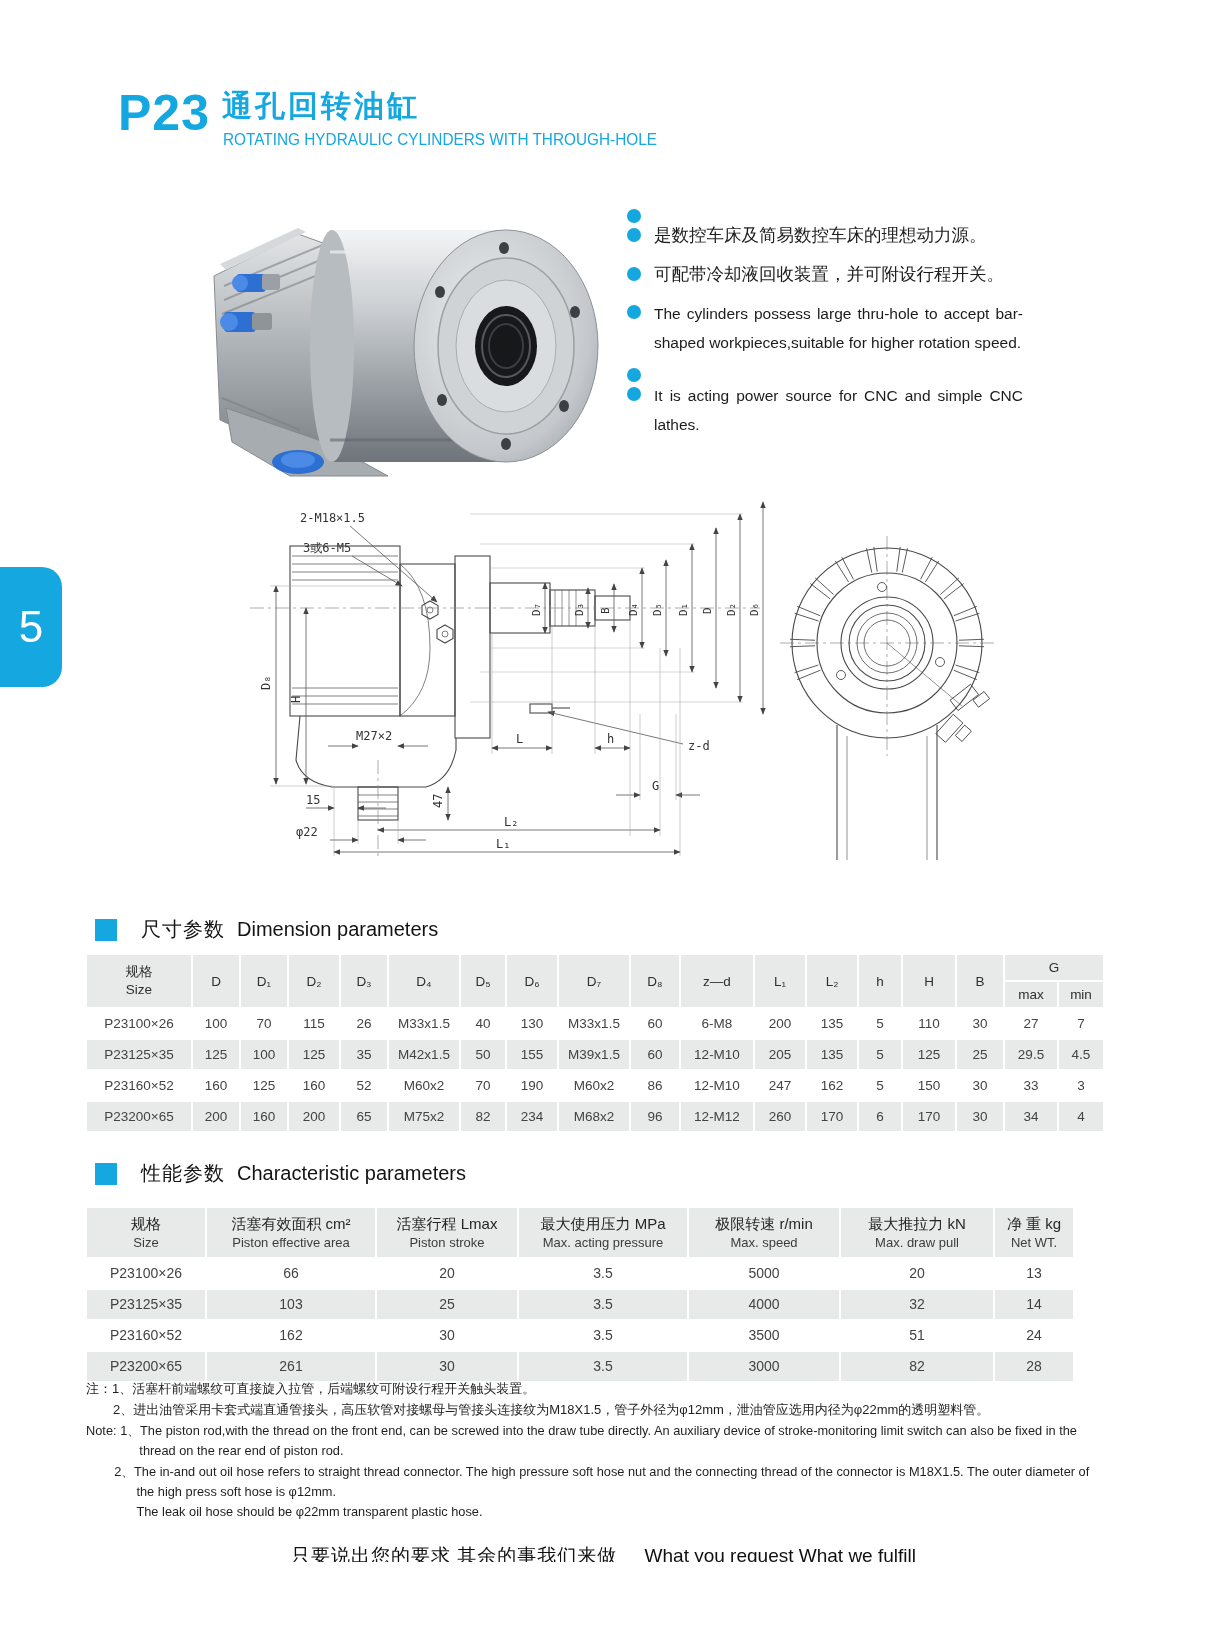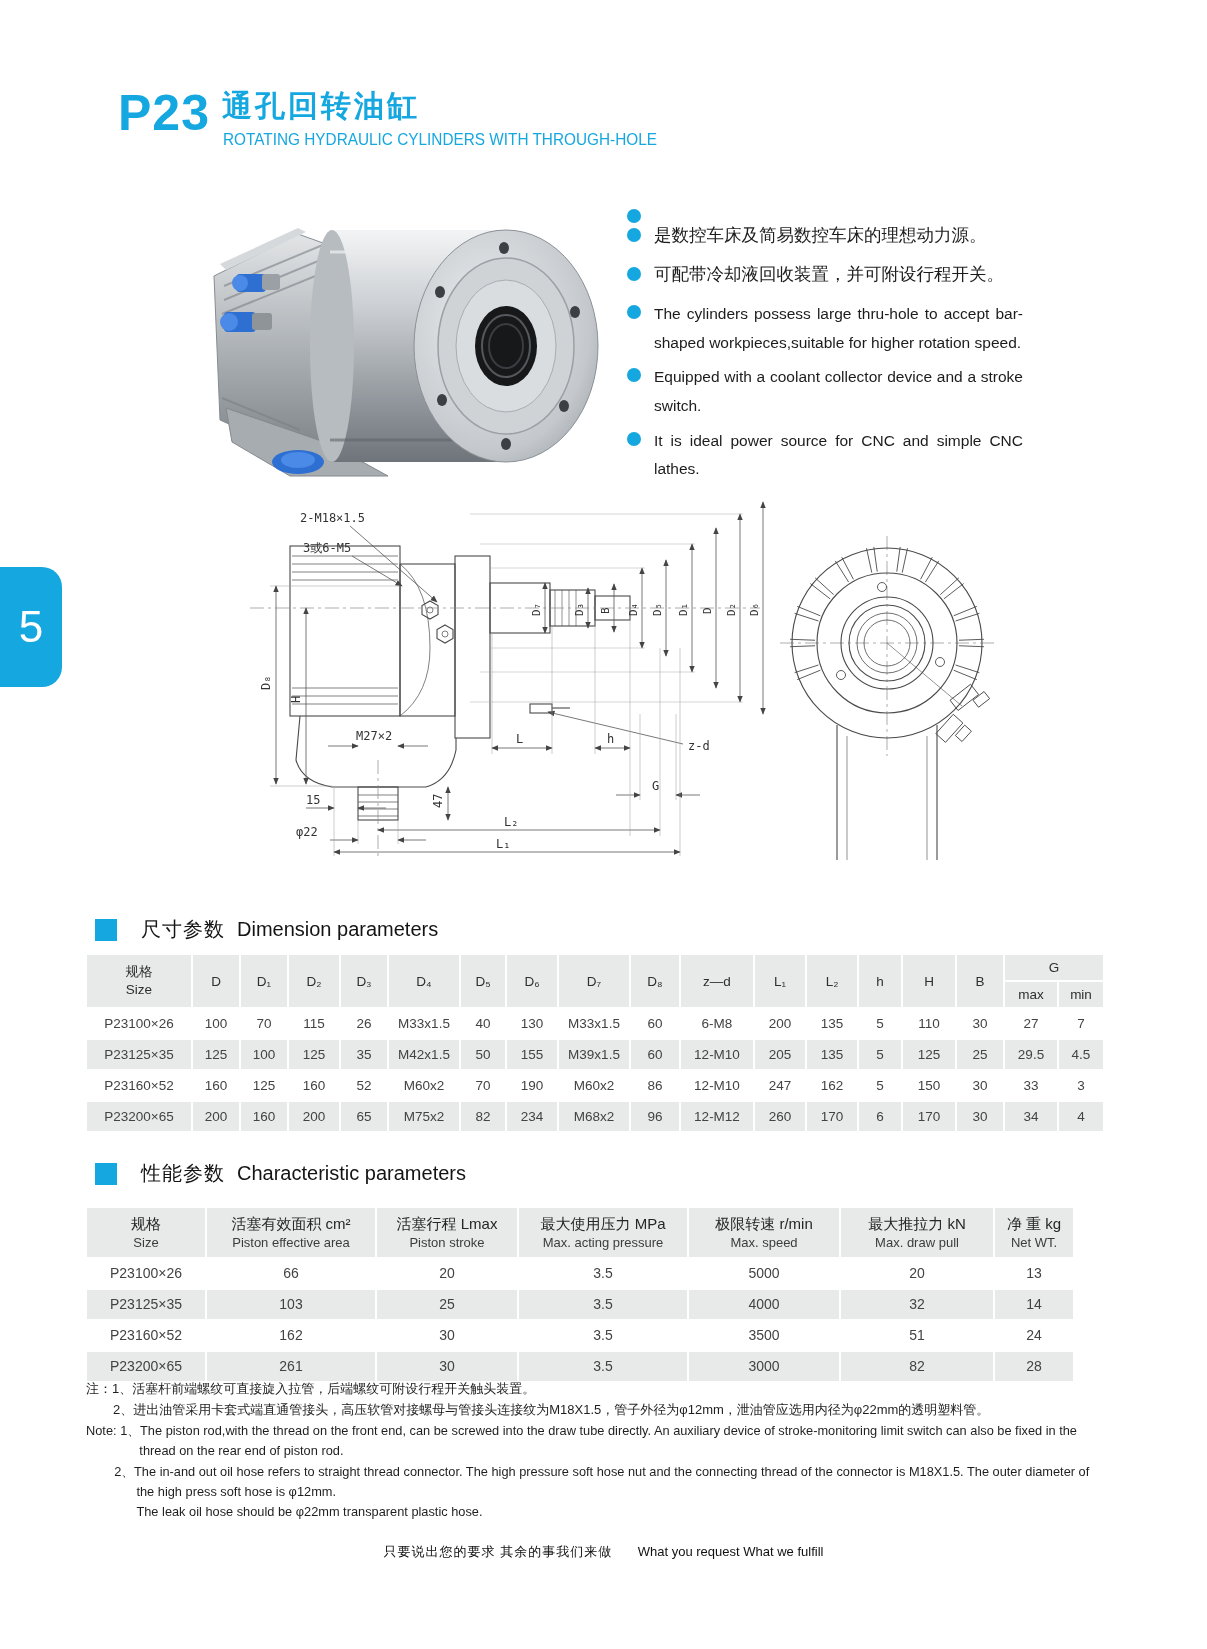--- a/index.html
+++ b/index.html
@@ -56,21 +56,21 @@
   .notes{position:absolute;left:86px;top:1379px;width:1046px;color:#1f1f1f;}
   .notes .zh{font-size:13px;line-height:1.6;}
   .notes .en{font-size:13.2px;line-height:1.55;transform:scaleX(.97);transform-origin:left;}
   .n-zh1{padding-left:54px;text-indent:-54px;}
   .n-zh2{padding-left:27px;}
   .n-en1{padding-left:55px;text-indent:-55px;}
   .n-en2{padding-left:52px;text-indent:-23px;}
   .n-en3{padding-left:52px;}
 
   
-  .footer-slogan{position:absolute;left:0;right:0;top:1543px;text-align:center;font-size:13px;color:#101010;}
+  .footer-slogan{position:absolute;left:0;right:0;top:1543px;text-align:center;font-size:19px;color:#101010;}
   .footer-slogan .fs-zh{margin-right:22px;letter-spacing:1px;}
   .page-num{position:absolute;left:0;right:0;top:1578px;text-align:center;font-size:17px;color:#101010;}
 </style>
 </head>
 <body>
 
 <div class="page">
 
   <div class="brand-code">P23</div>
   <div class="title-zh">通孔回转油缸</div>
@@ -153,25 +153,24 @@
     <div class="feat">
       <span class="dot"></span>
       <div class="feat-zh">可配带冷却液回收装置，并可附设行程开关。</div>
     </div>
     <div class="feat">
       <span class="dot"></span>
       <div class="feat-en">The cylinders possess large thru-hole to accept bar-shaped workpieces,suitable for higher rotation speed.</div>
     </div>
     <div class="feat">
       <span class="dot"></span>
-      <div class="feat-en">Equipped with a coolant collector device and a stroke switch.</div>
     </div>
     <div class="feat">
       <span class="dot"></span>
-      <div class="feat-en">It is ideal power source for CNC and simple CNC lathes.</div>
+      <div class="feat-en">It is acting power source for CNC and simple CNC lathes.</div>
     </div>
   </div>
 
   <div class="side-tab">5</div>
 
   <svg class="drawing" viewBox="0 0 900 368">
     <defs>
       <marker id="arr" viewBox="0 0 10 10" refX="9" refY="5" markerWidth="9" markerHeight="9" orient="auto-start-reverse">
         <path d="M0,1 L10,5 L0,9 z" fill="#444"></path>
       </marker>

